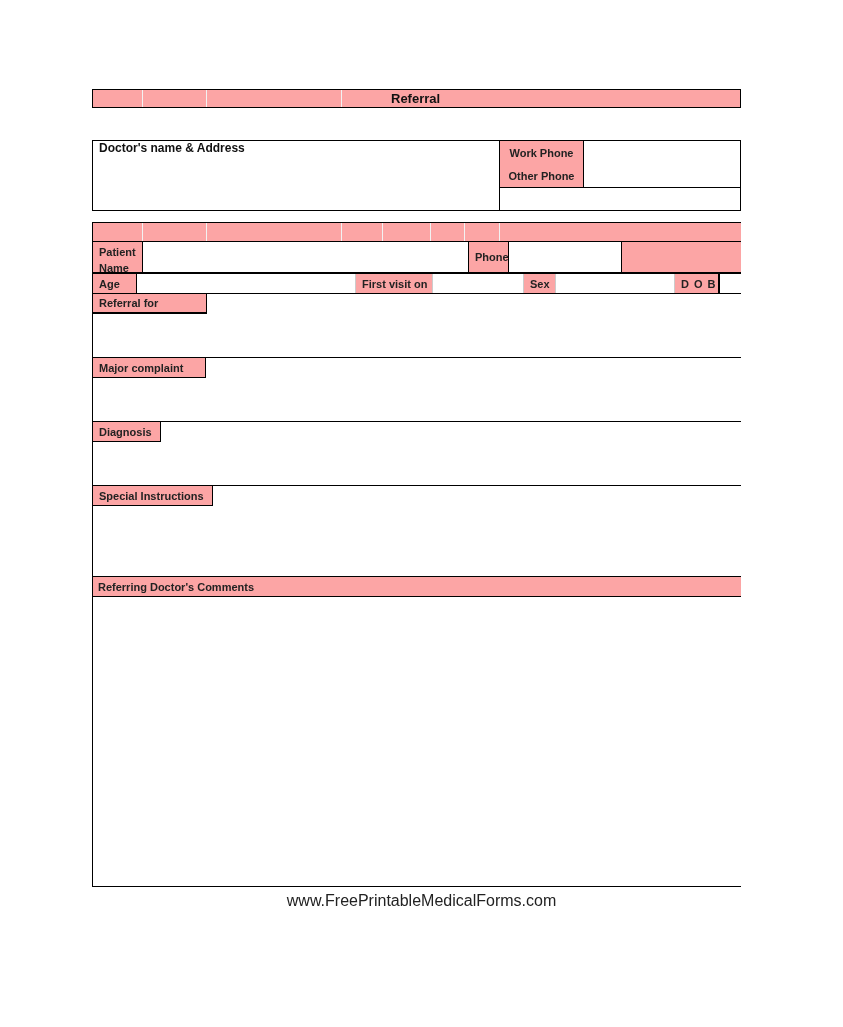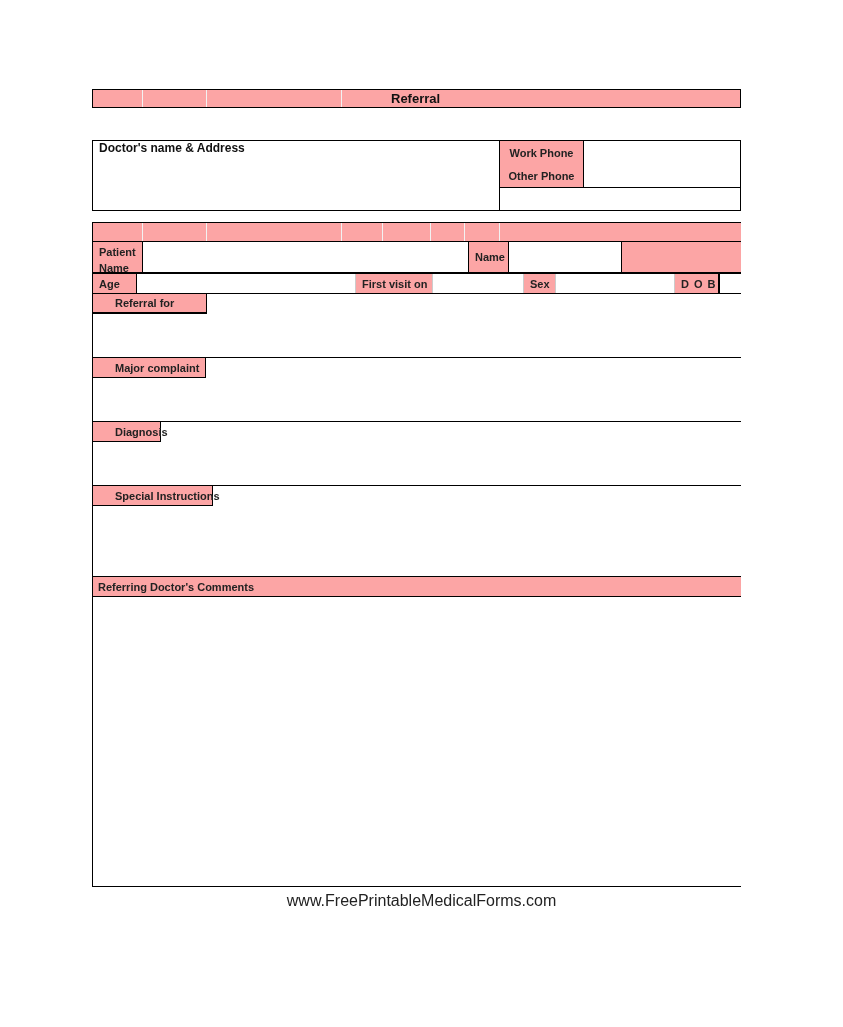--- a/index.html
+++ b/index.html
@@ -27,21 +27,21 @@
 
   
   #patient-row { left:92px; top:242px; width:649px; height:32px; border-left:1px solid #000; border-bottom:2px solid #000;padding-left:24px; }
   .cell { position:absolute; top:0; bottom:0; box-sizing:border-box; }
   .cell-label { display:flex; align-items:center; padding-left:6px; }
 
   
   #age-row { left:92px; top:274px; width:649px; height:20px; border-bottom:1px solid #000; }
 
   
-  .sec-tab { left:92px; height:20px; border:1px solid #000; border-top:none; display:flex; align-items:center; padding-left:22px;text-align:center; }
+  .sec-tab { left:92px; height:20px; border:1px solid #000; border-top:none; display:flex; align-items:center; padding-left:6px;text-align:center; }
   .sec-top-line { left:92px; width:649px; height:1px; background:#000; }
   .left-rule { left:92px; width:1px; background:#000; }
 
   #comments-head { left:92px; top:576px; width:649px; height:21px; border-top:1px solid #000; border-bottom:1px solid #000; border-left:1px solid #000; display:flex; align-items:center; padding-left:5px; }
   #bottom-line { left:92px; top:886px; width:649px; height:1px; background:#000; }
   #footer { left:0; width:843px; top:892px; text-align:center; font-size:16px; color:#222; }
   .field-area { background:transparent; }
 </style>
 </head>
 <body>
@@ -74,21 +74,21 @@
   <div class="title-div" style="left:248px"></div>
   <div class="title-div" style="left:289px"></div>
   <div class="title-div" style="left:337px"></div>
   <div class="title-div" style="left:371px"></div>
   <div class="title-div" style="left:406px"></div>
 </div>
 
 <div id="patient-row" class="abs">
   <div class="cell grey lbl" style="left:0;width:50px;border-right:1px solid #000;padding:2px 0 0 6px;line-height:16px;white-space:normal;">Patient Name</div>
   <div class="cell field-area" style="left:50px;width:326px;border-right:1px solid #000;"></div>
-  <div class="cell grey lbl cell-label" style="left:376px;width:40px;border-right:1px solid #000;">Name</div>
+  <div class="cell grey lbl cell-label" style="left:376px;width:40px;border-right:1px solid #000;">Phone</div>
   <div class="cell field-area" style="left:416px;width:113px;border-right:1px solid #000;"></div>
   <div class="cell grey" style="left:529px;right:0;"></div>
 </div>
 
 <div id="age-row" class="abs">
   <div class="cell grey lbl cell-label" style="left:0;width:45px;border-left:1px solid #000;border-right:1px solid #000;">Age</div>
   <div class="cell field-area" style="left:45px;width:218px;"></div>
   <div class="cell grey lbl cell-label" style="left:263px;width:78px;border-left:1px solid #ccc;border-right:1px solid #ccc;">First visit on</div>
   <div class="cell field-area" style="left:341px;width:90px;"></div>
   <div class="cell grey lbl cell-label" style="left:431px;width:33px;border-left:1px solid #ccc;border-right:1px solid #ccc;">Sex</div>

